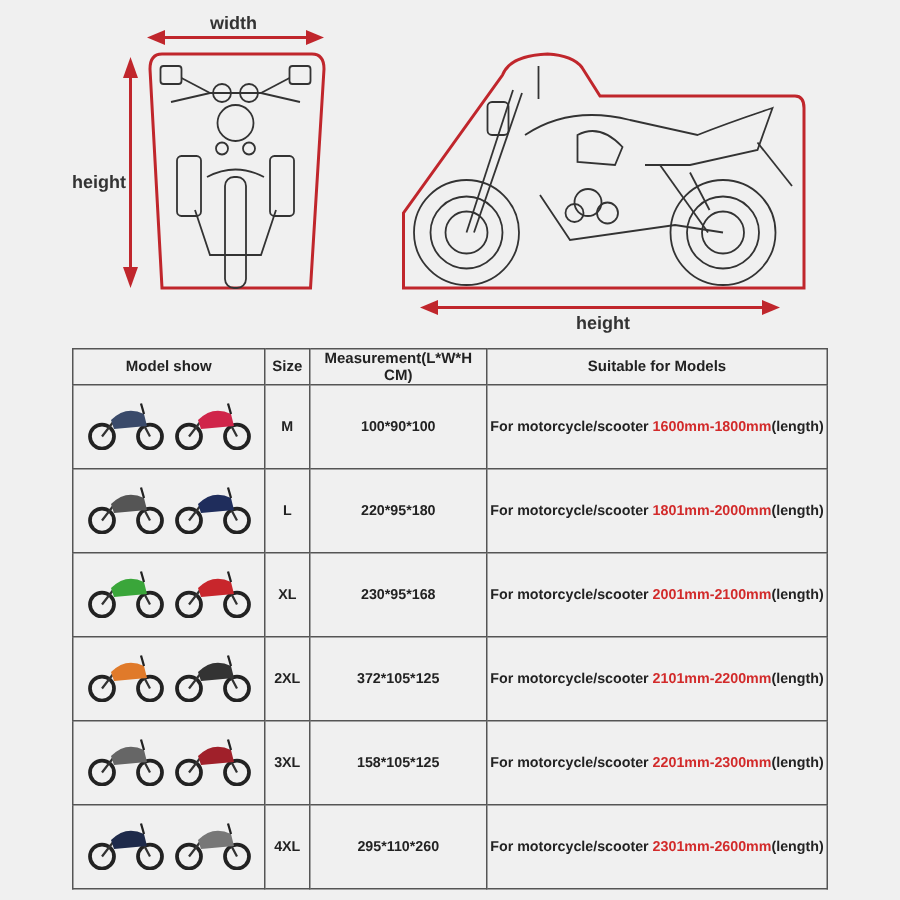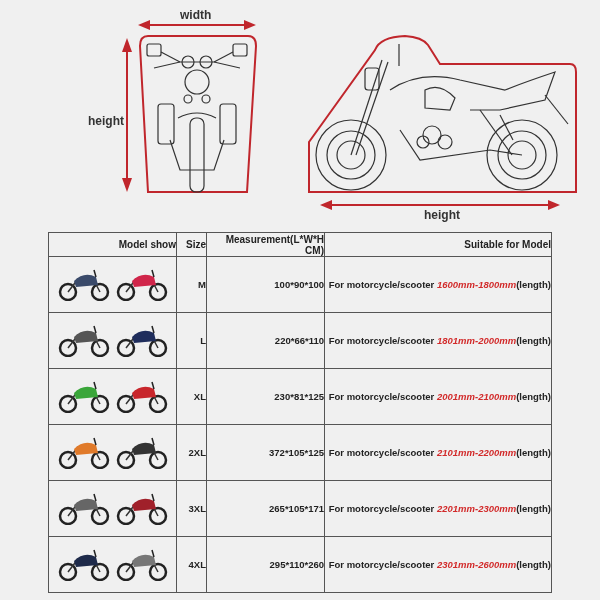--- a/index.html
+++ b/index.html
@@ -1,23 +1,23 @@
 <!DOCTYPE html>
 <html><head>
 <meta charset="utf-8">
 <style>
   html,body{margin:0;padding:0;}
   body{width:600px;height:600px;background:#f0f0f0;position:relative;overflow:hidden;font-family:"Liberation Sans",sans-serif;color:#222;}
-  .abs{position:absolute;padding-left:40px;}
+  .abs{position:absolute;}
   .dim-label{font-size:12px;font-weight:bold;color:#333;}
   table.sizes{position:absolute;left:48px;top:232px;width:503px;border-collapse:collapse;table-layout:fixed;}
-  table.sizes th, table.sizes td{border:1.5px solid #555;text-align:right;padding:0;font-weight:bold;font-size:9.5px;color:#222;}
+  table.sizes th, table.sizes td{border:1.5px solid #555;text-align:center;padding:0;font-weight:bold;font-size:9.5px;color:#222;}
   table.sizes th{height:23px;font-size:10px;}
   table.sizes td{height:55px;}
-  .range{color:#d22a2a;font-style:italic;}
+  .range{color:#d22a2a;}
   .pics{display:flex;align-items:center;justify-content:center;gap:6px;}
 </style>
 </head>
 <body>
 
 <div class="abs" style="left:0;top:0;width:260px;height:210px;">
   <svg width="260" height="210">
 
     <line x1="102" y1="25" x2="212" y2="25" stroke="#c0262c" stroke-width="2"></line>
     <polygon points="98,25 110,20 110,30" fill="#c0262c"></polygon>
@@ -90,21 +90,21 @@
     <col style="width:128px">
       <col style="width:30px">
       <col style="width:118px">
       <col style="width:227px">
   </colgroup>
   <thead>
     <tr>
       <th>Model show</th>
       <th>Size</th>
       <th>Measurement(L*W*H CM)</th>
-      <th>Suitable for Model</th>
+      <th>Suitable for Models</th>
     </tr>
   </thead>
   <tbody id="tbody">
       <tr>
     <td>
           <div class="pics">
             <span><svg width="52" height="34" viewBox="0 0 52 34">
                 <circle cx="10" cy="25" r="8" fill="none" stroke="#222" stroke-width="2.5"></circle>
                 <circle cx="42" cy="25" r="8" fill="none" stroke="#222" stroke-width="2.5"></circle>
                 <path d="M10,25 L20,12 L34,10 L42,25" fill="none" stroke="#333" stroke-width="1.5"></path>
@@ -139,21 +139,21 @@
             <span><svg width="52" height="34" viewBox="0 0 52 34">
                 <circle cx="10" cy="25" r="8" fill="none" stroke="#222" stroke-width="2.5"></circle>
                 <circle cx="42" cy="25" r="8" fill="none" stroke="#222" stroke-width="2.5"></circle>
                 <path d="M10,25 L20,12 L34,10 L42,25" fill="none" stroke="#333" stroke-width="1.5"></path>
                 <path d="M16,14 Q26,4 38,10 L40,18 L18,20 Z" fill="#1f2d5c"></path>
                 <line x1="38" y1="10" x2="36" y2="3" stroke="#222" stroke-width="1.5"></line>
               </svg></span>
           </div>
         </td>
     <td>L</td>
-    <td>220*66*110</td>
+    <td>220*95*180</td>
     <td>
       <span>For motorcycle/scooter </span><span class="range">1801mm-2000mm</span><span>(length)</span>
     </td>
   </tr>
       <tr>
     <td>
           <div class="pics">
             <span><svg width="52" height="34" viewBox="0 0 52 34">
                 <circle cx="10" cy="25" r="8" fill="none" stroke="#222" stroke-width="2.5"></circle>
                 <circle cx="42" cy="25" r="8" fill="none" stroke="#222" stroke-width="2.5"></circle>
@@ -164,21 +164,21 @@
             <span><svg width="52" height="34" viewBox="0 0 52 34">
                 <circle cx="10" cy="25" r="8" fill="none" stroke="#222" stroke-width="2.5"></circle>
                 <circle cx="42" cy="25" r="8" fill="none" stroke="#222" stroke-width="2.5"></circle>
                 <path d="M10,25 L20,12 L34,10 L42,25" fill="none" stroke="#333" stroke-width="1.5"></path>
                 <path d="M16,14 Q26,4 38,10 L40,18 L18,20 Z" fill="#c8262c"></path>
                 <line x1="38" y1="10" x2="36" y2="3" stroke="#222" stroke-width="1.5"></line>
               </svg></span>
           </div>
         </td>
     <td>XL</td>
-    <td>230*81*125</td>
+    <td>230*95*168</td>
     <td>
       <span>For motorcycle/scooter </span><span class="range">2001mm-2100mm</span><span>(length)</span>
     </td>
   </tr>
       <tr>
     <td>
           <div class="pics">
             <span><svg width="52" height="34" viewBox="0 0 52 34">
                 <circle cx="10" cy="25" r="8" fill="none" stroke="#222" stroke-width="2.5"></circle>
                 <circle cx="42" cy="25" r="8" fill="none" stroke="#222" stroke-width="2.5"></circle>
@@ -214,21 +214,21 @@
             <span><svg width="52" height="34" viewBox="0 0 52 34">
                 <circle cx="10" cy="25" r="8" fill="none" stroke="#222" stroke-width="2.5"></circle>
                 <circle cx="42" cy="25" r="8" fill="none" stroke="#222" stroke-width="2.5"></circle>
                 <path d="M10,25 L20,12 L34,10 L42,25" fill="none" stroke="#333" stroke-width="1.5"></path>
                 <path d="M16,14 Q26,4 38,10 L40,18 L18,20 Z" fill="#a0202a"></path>
                 <line x1="38" y1="10" x2="36" y2="3" stroke="#222" stroke-width="1.5"></line>
               </svg></span>
           </div>
         </td>
     <td>3XL</td>
-    <td>265*105*171</td>
+    <td>158*105*125</td>
     <td>
       <span>For motorcycle/scooter </span><span class="range">2201mm-2300mm</span><span>(length)</span>
     </td>
   </tr>
       <tr>
     <td>
           <div class="pics">
             <span><svg width="52" height="34" viewBox="0 0 52 34">
                 <circle cx="10" cy="25" r="8" fill="none" stroke="#222" stroke-width="2.5"></circle>
                 <circle cx="42" cy="25" r="8" fill="none" stroke="#222" stroke-width="2.5"></circle>

